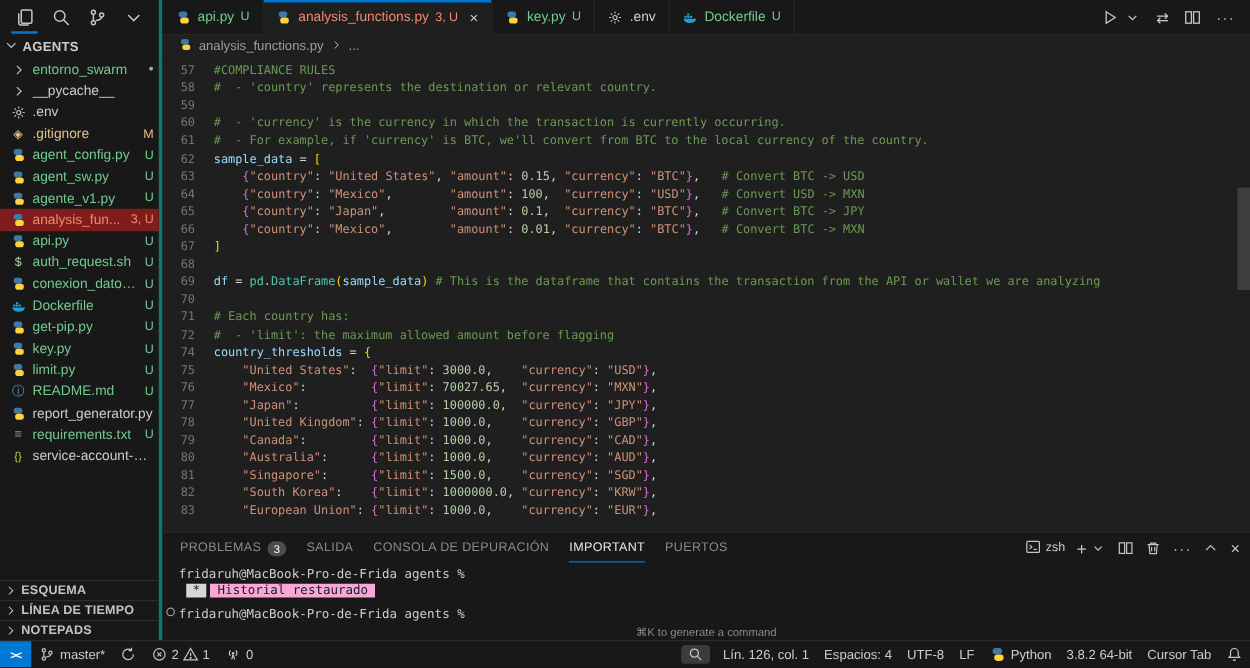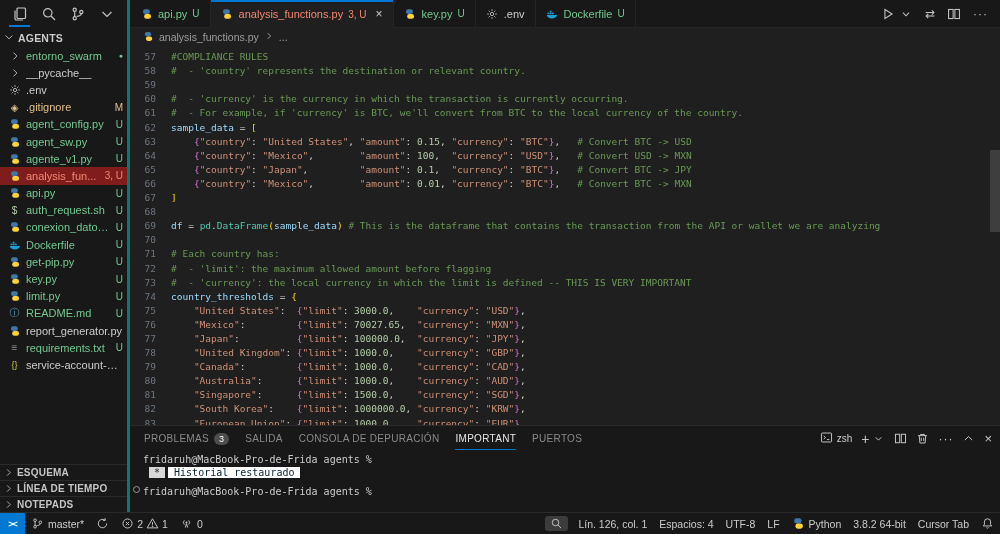--- a/index.html
+++ b/index.html
@@ -63,21 +63,21 @@
   .ptab.active:after{content:"";position:absolute;left:0;right:0;bottom:1px;height:1px;background:#0078d4;}
   .pbadge{background:#4d4d4d;color:#fff;border-radius:8px;font-size:9px;padding:1px 5px;}
   .panel-actions{margin-left:auto;display:flex;align-items:center;gap:9px;color:#c5c5c5;font-size:11px;}
   .panel-actions .pa{display:flex;align-items:center;gap:4px;cursor:pointer;}
   .panel-actions svg{width:13px;height:13px;}
   .shell-label{font-size:10px;color:#cccccc;}
   .term{flex:1;font-family:"DejaVu Sans Mono",monospace;font-size:10px;line-height:13px;padding:2px 0 0 13px;position:relative;color:#cccccc;}
   .tline{white-space:pre;position:relative;}
   .tgap{height:6px;}
   .star-chip{background:#d7d7d7;color:#1f1f1f;padding:0 5px;margin-right:3px;}
-  .restored-chip{background:#ffffff;color:#0a2036;padding:0 6px;text-align:right;}
+  .restored-chip{background:#f9a8d4;color:#0a2036;padding:0 6px;text-align:right;}
   .circ{position:absolute;left:-10px;top:1px;width:7px;height:7px;border:1px solid #9a9a9a;border-radius:50%;display:inline-block;}
   .prompt2{margin-left:0;}
   .hint{position:absolute;left:0;right:0;bottom:1px;text-align:center;font-size:9px;color:#8a8a8a;font-family:"Liberation Sans",sans-serif;}
 
   
   .statusbar{height:22px;background:#181818;border-top:1px solid #2b2b2b;display:flex;align-items:stretch;font-size:10.5px;color:#cccccc;}
   .sb-left,.sb-right{display:flex;align-items:stretch;}
   .sb-right{margin-left:auto;}
   .sb-item{display:flex;align-items:center;gap:4px;padding:0 6px;cursor:pointer;}
   .sb-item svg{width:13px;height:13px;}
@@ -451,21 +451,20 @@
             <div class="cline"><span class="ln">63</span><span><span class="tok-p">    </span><span class="tok-b2">{</span><span class="tok-s">"country"</span><span class="tok-p">: </span><span class="tok-s">"United States"</span><span class="tok-p">, </span><span class="tok-s">"amount"</span><span class="tok-p">: </span><span class="tok-num">0.15</span><span class="tok-p">, </span><span class="tok-s">"currency"</span><span class="tok-p">: </span><span class="tok-s">"BTC"</span><span class="tok-b2">}</span><span class="tok-p">,</span><span class="tok-c">   # Convert BTC -&gt; USD</span></span></div>
             <div class="cline"><span class="ln">64</span><span><span class="tok-p">    </span><span class="tok-b2">{</span><span class="tok-s">"country"</span><span class="tok-p">: </span><span class="tok-s">"Mexico"</span><span class="tok-p">,        </span><span class="tok-s">"amount"</span><span class="tok-p">: </span><span class="tok-num">100</span><span class="tok-p">,  </span><span class="tok-s">"currency"</span><span class="tok-p">: </span><span class="tok-s">"USD"</span><span class="tok-b2">}</span><span class="tok-p">,</span><span class="tok-c">   # Convert USD -&gt; MXN</span></span></div>
             <div class="cline"><span class="ln">65</span><span><span class="tok-p">    </span><span class="tok-b2">{</span><span class="tok-s">"country"</span><span class="tok-p">: </span><span class="tok-s">"Japan"</span><span class="tok-p">,         </span><span class="tok-s">"amount"</span><span class="tok-p">: </span><span class="tok-num">0.1</span><span class="tok-p">,  </span><span class="tok-s">"currency"</span><span class="tok-p">: </span><span class="tok-s">"BTC"</span><span class="tok-b2">}</span><span class="tok-p">,</span><span class="tok-c">   # Convert BTC -&gt; JPY</span></span></div>
             <div class="cline"><span class="ln">66</span><span><span class="tok-p">    </span><span class="tok-b2">{</span><span class="tok-s">"country"</span><span class="tok-p">: </span><span class="tok-s">"Mexico"</span><span class="tok-p">,        </span><span class="tok-s">"amount"</span><span class="tok-p">: </span><span class="tok-num">0.01</span><span class="tok-p">, </span><span class="tok-s">"currency"</span><span class="tok-p">: </span><span class="tok-s">"BTC"</span><span class="tok-b2">}</span><span class="tok-p">,</span><span class="tok-c">   # Convert BTC -&gt; MXN</span></span></div>
             <div class="cline"><span class="ln">67</span><span><span class="tok-b1">]</span></span></div>
             <div class="cline"><span class="ln">68</span><span></span></div>
             <div class="cline"><span class="ln">69</span><span><span class="tok-v">df</span><span class="tok-p"> = </span><span class="tok-t">pd</span><span class="tok-p">.</span><span class="tok-t">DataFrame</span><span class="tok-b1">(</span><span class="tok-v">sample_data</span><span class="tok-b1">)</span><span class="tok-c"> # This is the dataframe that contains the transaction from the API or wallet we are analyzing</span></span></div>
             <div class="cline"><span class="ln">70</span><span></span></div>
             <div class="cline"><span class="ln">71</span><span><span class="tok-c"># Each country has:</span></span></div>
             <div class="cline"><span class="ln">72</span><span><span class="tok-c">#  - 'limit': the maximum allowed amount before flagging</span></span></div>
-            <div class="cline"><span class="ln">73</span><span><span class="tok-c">#  - 'currency': the local currency in which the limit is defined -- THIS IS VERY IMPORTANT</span></span></div>
             <div class="cline"><span class="ln">74</span><span><span class="tok-v">country_thresholds</span><span class="tok-p"> = </span><span class="tok-b1">{</span></span></div>
             <div class="cline"><span class="ln">75</span><span><span class="tok-p">    </span><span class="tok-s">"United States"</span><span class="tok-p">:  </span><span class="tok-b2">{</span><span class="tok-s">"limit"</span><span class="tok-p">: </span><span class="tok-num">3000.0</span><span class="tok-p">,    </span><span class="tok-s">"currency"</span><span class="tok-p">: </span><span class="tok-s">"USD"</span><span class="tok-b2">}</span><span class="tok-p">,</span></span></div>
             <div class="cline"><span class="ln">76</span><span><span class="tok-p">    </span><span class="tok-s">"Mexico"</span><span class="tok-p">:         </span><span class="tok-b2">{</span><span class="tok-s">"limit"</span><span class="tok-p">: </span><span class="tok-num">70027.65</span><span class="tok-p">,  </span><span class="tok-s">"currency"</span><span class="tok-p">: </span><span class="tok-s">"MXN"</span><span class="tok-b2">}</span><span class="tok-p">,</span></span></div>
             <div class="cline"><span class="ln">77</span><span><span class="tok-p">    </span><span class="tok-s">"Japan"</span><span class="tok-p">:          </span><span class="tok-b2">{</span><span class="tok-s">"limit"</span><span class="tok-p">: </span><span class="tok-num">100000.0</span><span class="tok-p">,  </span><span class="tok-s">"currency"</span><span class="tok-p">: </span><span class="tok-s">"JPY"</span><span class="tok-b2">}</span><span class="tok-p">,</span></span></div>
             <div class="cline"><span class="ln">78</span><span><span class="tok-p">    </span><span class="tok-s">"United Kingdom"</span><span class="tok-p">: </span><span class="tok-b2">{</span><span class="tok-s">"limit"</span><span class="tok-p">: </span><span class="tok-num">1000.0</span><span class="tok-p">,    </span><span class="tok-s">"currency"</span><span class="tok-p">: </span><span class="tok-s">"GBP"</span><span class="tok-b2">}</span><span class="tok-p">,</span></span></div>
             <div class="cline"><span class="ln">79</span><span><span class="tok-p">    </span><span class="tok-s">"Canada"</span><span class="tok-p">:         </span><span class="tok-b2">{</span><span class="tok-s">"limit"</span><span class="tok-p">: </span><span class="tok-num">1000.0</span><span class="tok-p">,    </span><span class="tok-s">"currency"</span><span class="tok-p">: </span><span class="tok-s">"CAD"</span><span class="tok-b2">}</span><span class="tok-p">,</span></span></div>
             <div class="cline"><span class="ln">80</span><span><span class="tok-p">    </span><span class="tok-s">"Australia"</span><span class="tok-p">:      </span><span class="tok-b2">{</span><span class="tok-s">"limit"</span><span class="tok-p">: </span><span class="tok-num">1000.0</span><span class="tok-p">,    </span><span class="tok-s">"currency"</span><span class="tok-p">: </span><span class="tok-s">"AUD"</span><span class="tok-b2">}</span><span class="tok-p">,</span></span></div>
             <div class="cline"><span class="ln">81</span><span><span class="tok-p">    </span><span class="tok-s">"Singapore"</span><span class="tok-p">:      </span><span class="tok-b2">{</span><span class="tok-s">"limit"</span><span class="tok-p">: </span><span class="tok-num">1500.0</span><span class="tok-p">,    </span><span class="tok-s">"currency"</span><span class="tok-p">: </span><span class="tok-s">"SGD"</span><span class="tok-b2">}</span><span class="tok-p">,</span></span></div>
             <div class="cline"><span class="ln">82</span><span><span class="tok-p">    </span><span class="tok-s">"South Korea"</span><span class="tok-p">:    </span><span class="tok-b2">{</span><span class="tok-s">"limit"</span><span class="tok-p">: </span><span class="tok-num">1000000.0</span><span class="tok-p">, </span><span class="tok-s">"currency"</span><span class="tok-p">: </span><span class="tok-s">"KRW"</span><span class="tok-b2">}</span><span class="tok-p">,</span></span></div>
             <div class="cline"><span class="ln">83</span><span><span class="tok-p">    </span><span class="tok-s">"European Union"</span><span class="tok-p">: </span><span class="tok-b2">{</span><span class="tok-s">"limit"</span><span class="tok-p">: </span><span class="tok-num">1000.0</span><span class="tok-p">,    </span><span class="tok-s">"currency"</span><span class="tok-p">: </span><span class="tok-s">"EUR"</span><span class="tok-b2">}</span><span class="tok-p">,</span></span></div>
@@ -548,20 +547,21 @@
                 </span>
               </span>
           </div>
         </div>
         <div class="term" id="term-body">
             <div class="tline">fridaruh@MacBook-Pro-de-Frida agents %</div>
             <div class="tline"> <span class="star-chip">*</span><span class="restored-chip">Historial restaurado</span></div>
             <div class="tgap"></div>
             <div class="tline prompt2"><span class="circ"></span>fridaruh@MacBook-Pro-de-Frida agents %</div>
           </div>
+        <div class="hint">⌘K to generate a command</div>
       </div>
     </div>
   </div>
 
   <div class="statusbar">
     <div class="sb-left" id="sb-left">
         <span class="sb-item sb-remote">&gt;&lt;</span>
         <span class="sb-item">
           <span style="display: inline-flex; align-items: center; justify-content: center;">
             <svg viewBox="0 0 16 16" fill="none" stroke="#c5c5c5" stroke-width="1.2">

